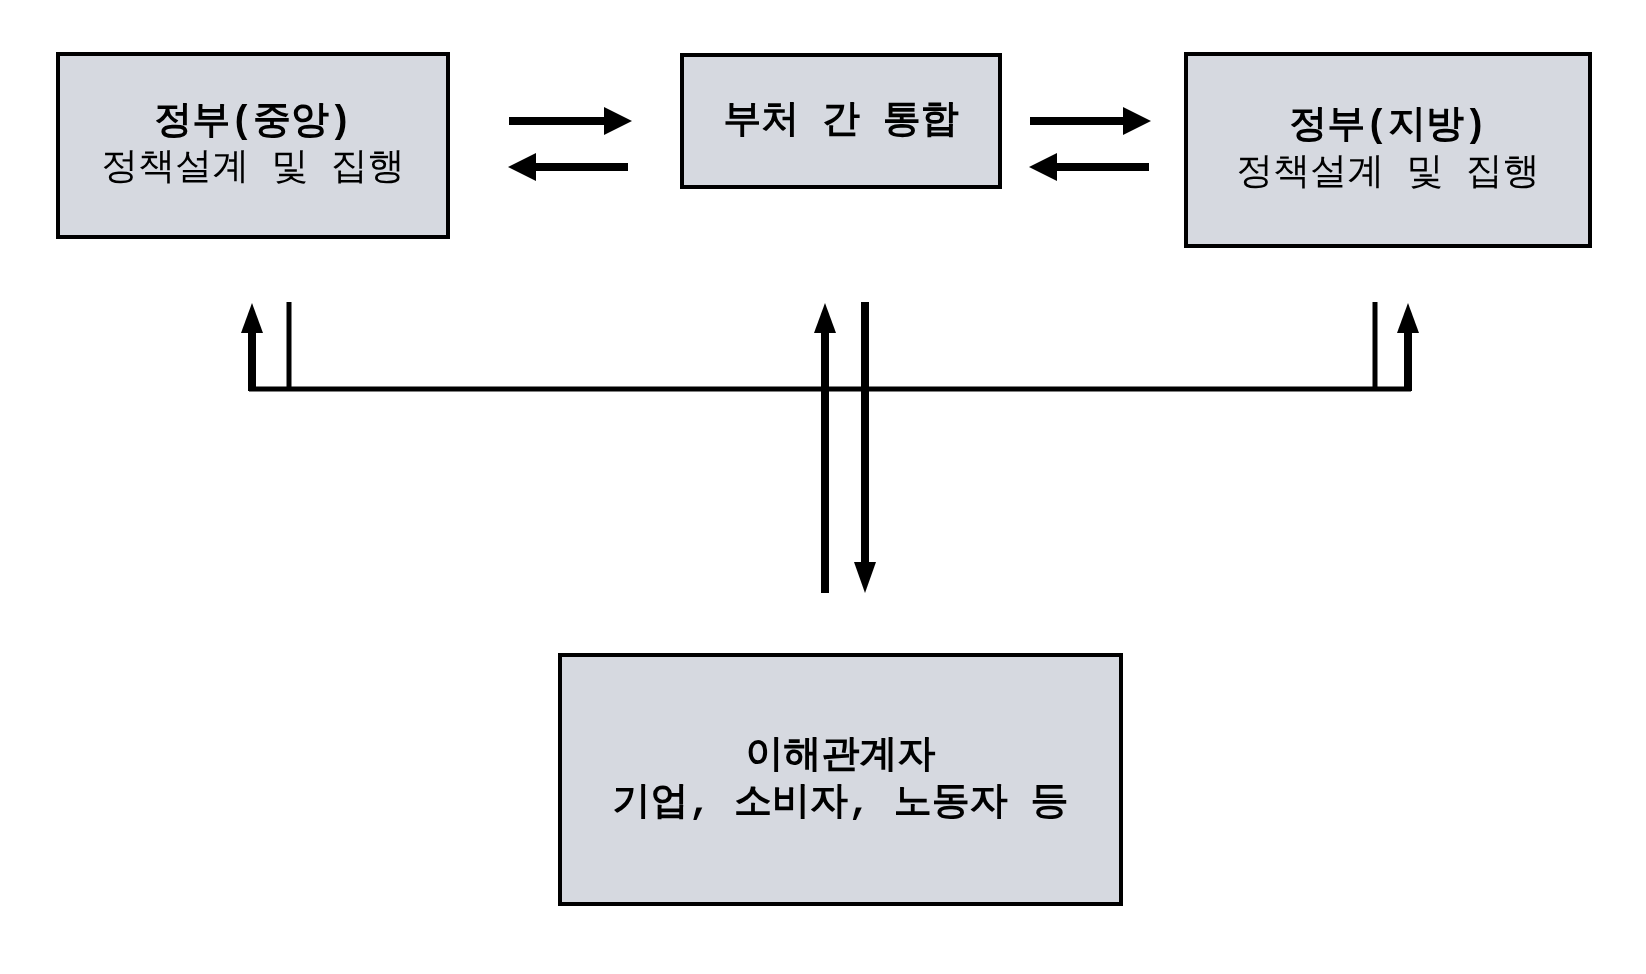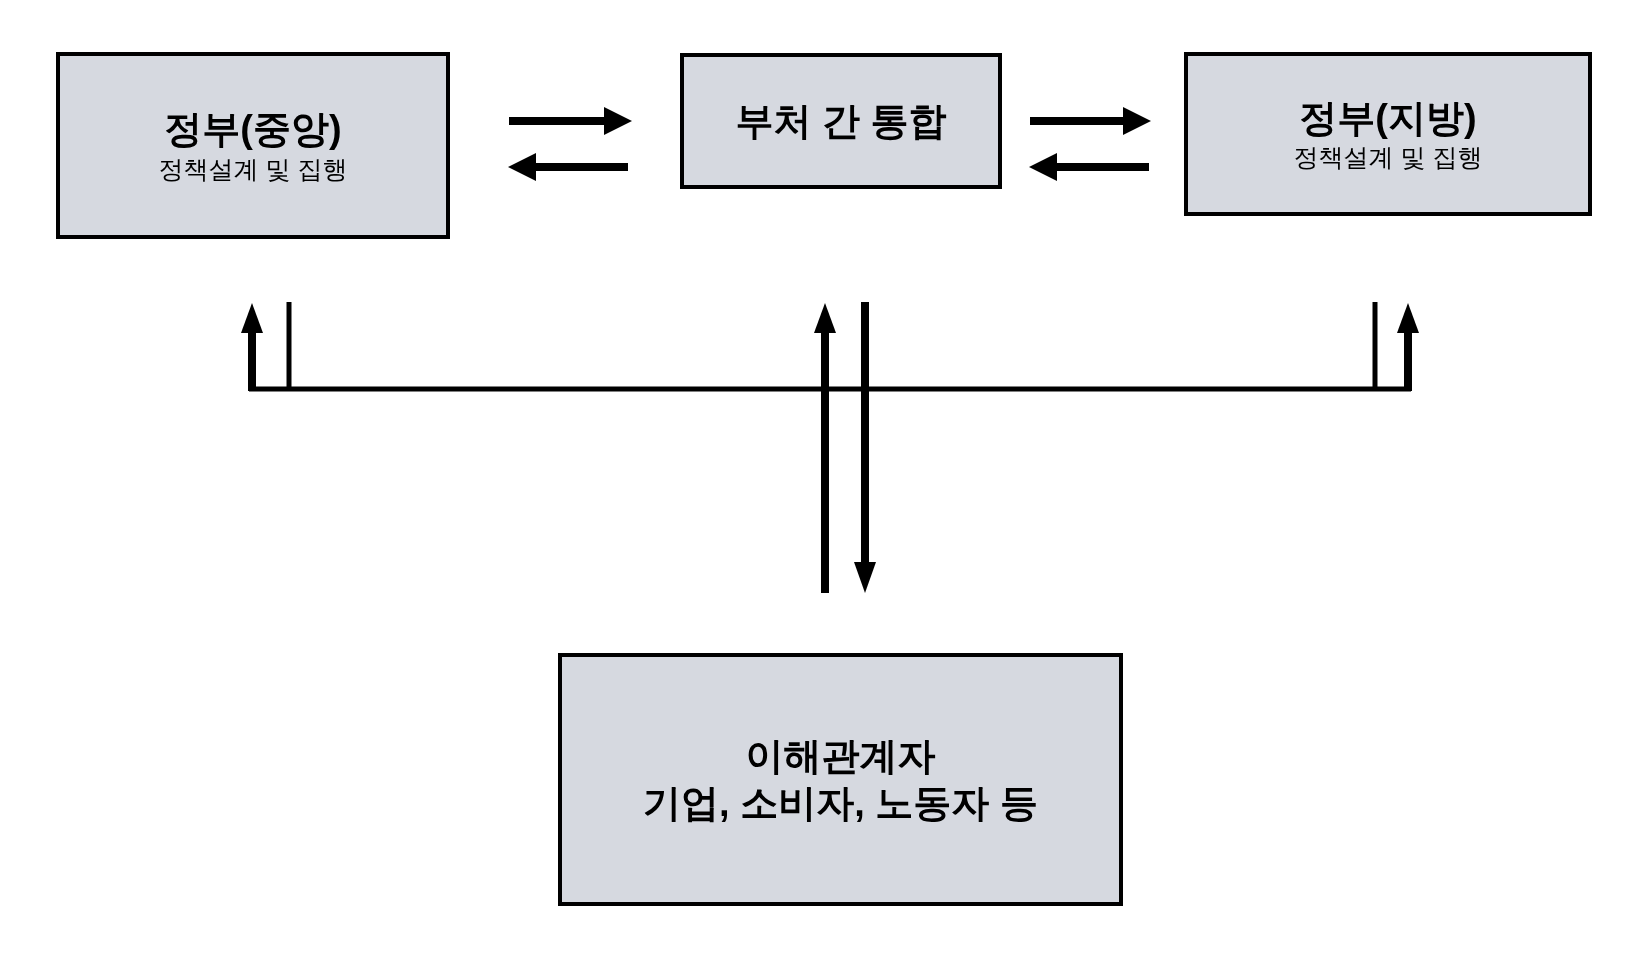--- a/index.html
+++ b/index.html
@@ -5,21 +5,21 @@
   html, body {
     margin: 0;
     padding: 0;
     background: #ffffff;
   }
   .canvas {
     position: relative;
     width: 1646px;
     height: 974px;
     background: var(--background, #ffffff);
-    font-family: Liberation Sans, sans-serif;
+    font-family: Liberation Mono, monospace;
     overflow: hidden;
     color: #000;
   }
   .connectors {
     position: absolute;
     left: 0;
     top: 0;
     width: 1646px;
     height: 974px;
   }
@@ -43,27 +43,27 @@
     text-align: center;
   }
   .node-title {
     font-weight: 700;
     font-size: 38px;
     line-height: 1.22;
     white-space: nowrap;
   }
   .node-sub {
     font-weight: 400;
-    font-size: 25px;
+    font-size: 37px;
     line-height: 1.28;
     white-space: nowrap;
   }
   .node-gov-central  { left: 56px;   top: 52px;  width: 394px; height: 187px; }
   .node-integration  { left: 680px;  top: 53px;  width: 322px; height: 136px; }
-  .node-gov-local    { left: 1184px; top: 52px;  width: 408px; height: 164px; }
+  .node-gov-local    { left: 1184px; top: 52px;  width: 408px; height: 196px; }
   .node-stakeholders { left: 558px;  top: 653px; width: 565px; height: 253px; }
 </style>
 </head>
 <body>
 
 <div class="canvas">
 
   <svg class="connectors" viewBox="0 0 1646 974" xmlns="http://www.w3.org/2000/svg">
 
     <g>

